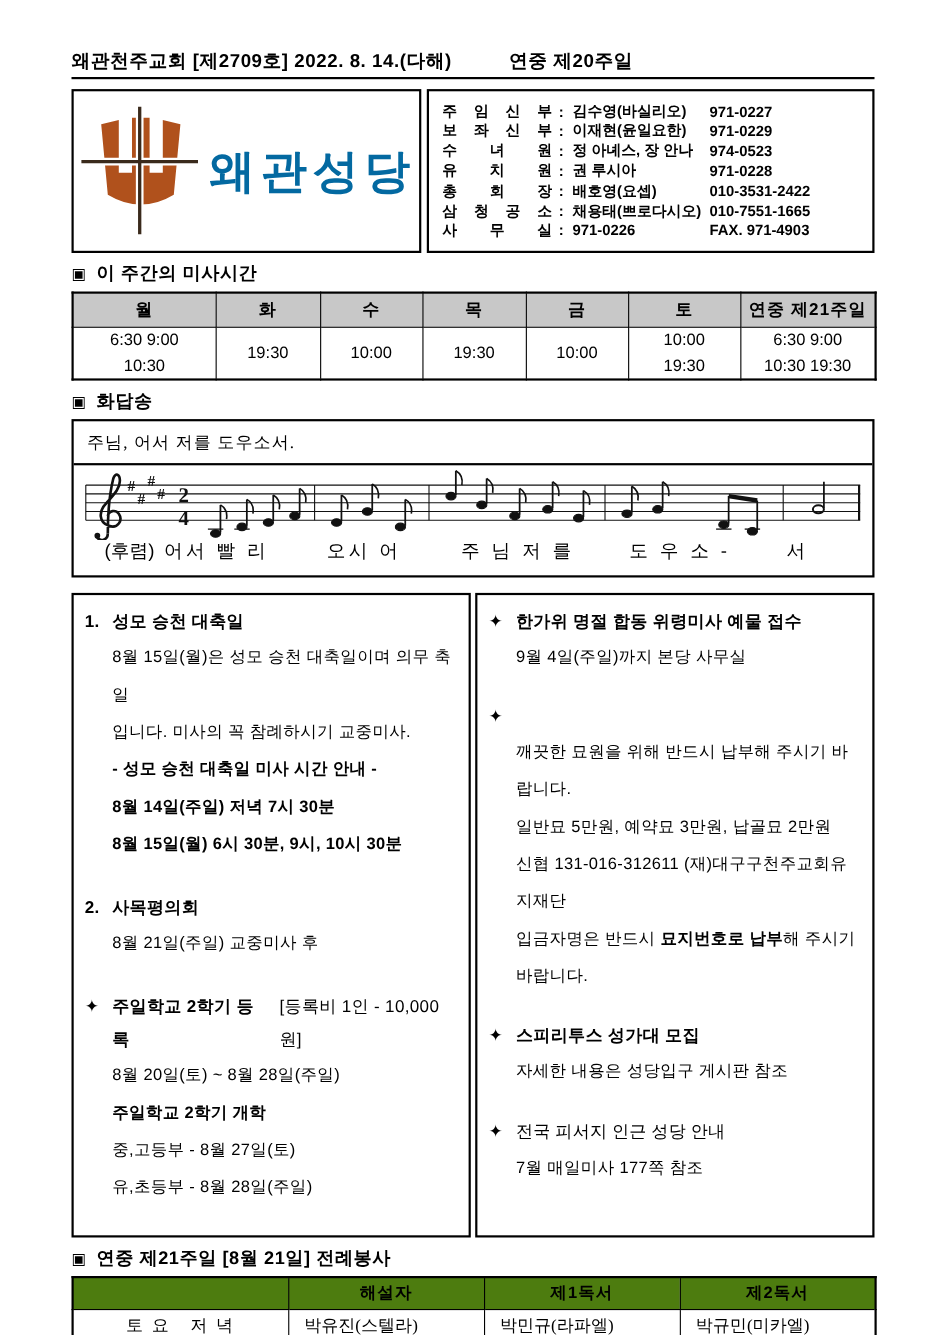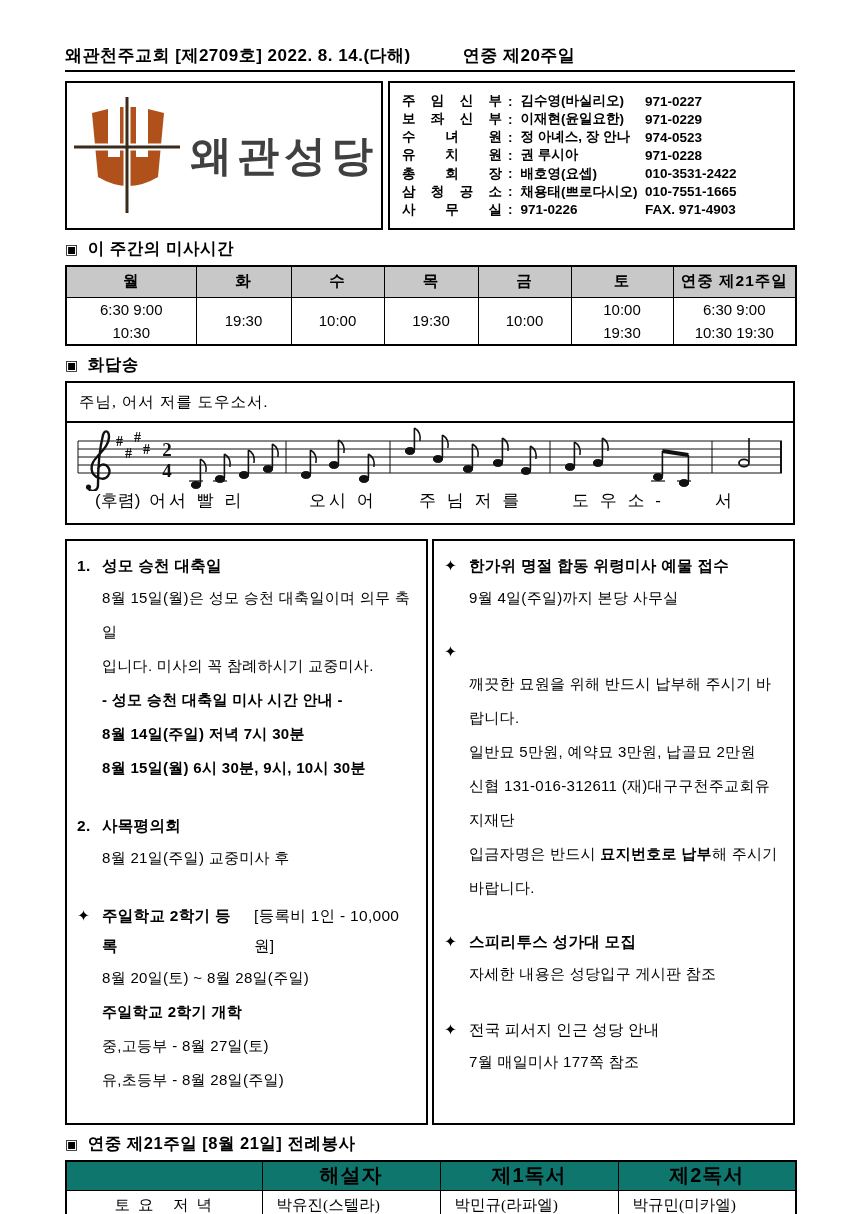--- a/index.html
+++ b/index.html
@@ -19,21 +19,21 @@
   }
   .masthead .right { margin-left:38px; }
 
   
   .info-row { display:flex; gap:5px; margin-top:9px; height:149px; }
   .logo-box {
     width:318px; border:2px solid #000;
     display:flex; align-items:center; justify-content:center; gap:8px;
   }
   .logo-name {
-    font-size:42px; font-weight:bold; letter-spacing:5px; color:#404040;
+    font-size:42px; font-weight:bold; letter-spacing:5px; color:#0369a1;
     font-family:"Liberation Sans",sans-serif;
   }
   .contact-box {
     flex:1; border:2px solid #000; padding:9px 6px 9px 12px;
     display:flex; flex-direction:column; justify-content:space-between;
     font-weight:bold; font-size:13.5px;
   }
   .c-row { display:flex; align-items:center; }
   .c-label { width:100px; text-align:justify; text-align-last:justify; }
   .c-colon { margin:0 8px 0 6px; }
@@ -69,21 +69,21 @@
   }
   .music-wrap { position:relative; height:100px; padding:4px 5px 0 5px; }
   .music-svg { display:block; }
   .lyr {
     position:absolute; top:66px; white-space:pre;
     font-family:Liberation Sans, sans-serif;
     font-size:17px; letter-spacing:3px;
   }
   .lyr.l0 { left:28px;  letter-spacing:0; }
   .lyr.l1 { left:82px;  }
-  .lyr.l2 { left:230px;margin-left:12px; }
+  .lyr.l2 { left:230px; }
   .lyr.l3 { left:352px; }
   .lyr.l4 { left:505px; }
   .lyr.l5 { left:648px; }
 
   
   .ann-row { display:flex; gap:4px; margin-top:14px; }
   .ann-box {
     border:2px solid #000; width:363px; min-height:427px;
     padding:10px 8px 10px 10px;
   }
@@ -97,21 +97,21 @@
   .ann-title-row.serif-title { font-weight:normal; font-family:"Liberation Serif","DejaVu Serif",serif; }
   .ann-title-row.serif-title .num { font-family:"Liberation Sans",sans-serif; }
   .ann-line {
     padding-left:25px; font-size:15px; line-height:34px; letter-spacing:0.3px;
   }
   .ann-line.b { font-weight:bold; }
 
   
   .lit-table { border:2px solid #000; margin-top:4px; }
   .lit-table th {
-    background:#0f766e; border:1px solid #000; height:29px; font-size:20px;
+    background:#4d7c0f; border:1px solid #000; height:29px; font-size:15px;
     letter-spacing:1px;
     margin-top:21px;
   }
   .lit-table td {
     border:1px solid #000; height:31px;
     font-family:"Liberation Serif","DejaVu Serif",serif; font-size:15.5px;
     padding-left:14px; white-space:pre;
   }
   .lit-table td.first { text-align:center; padding-left:0; letter-spacing:2px; }
 </style>

